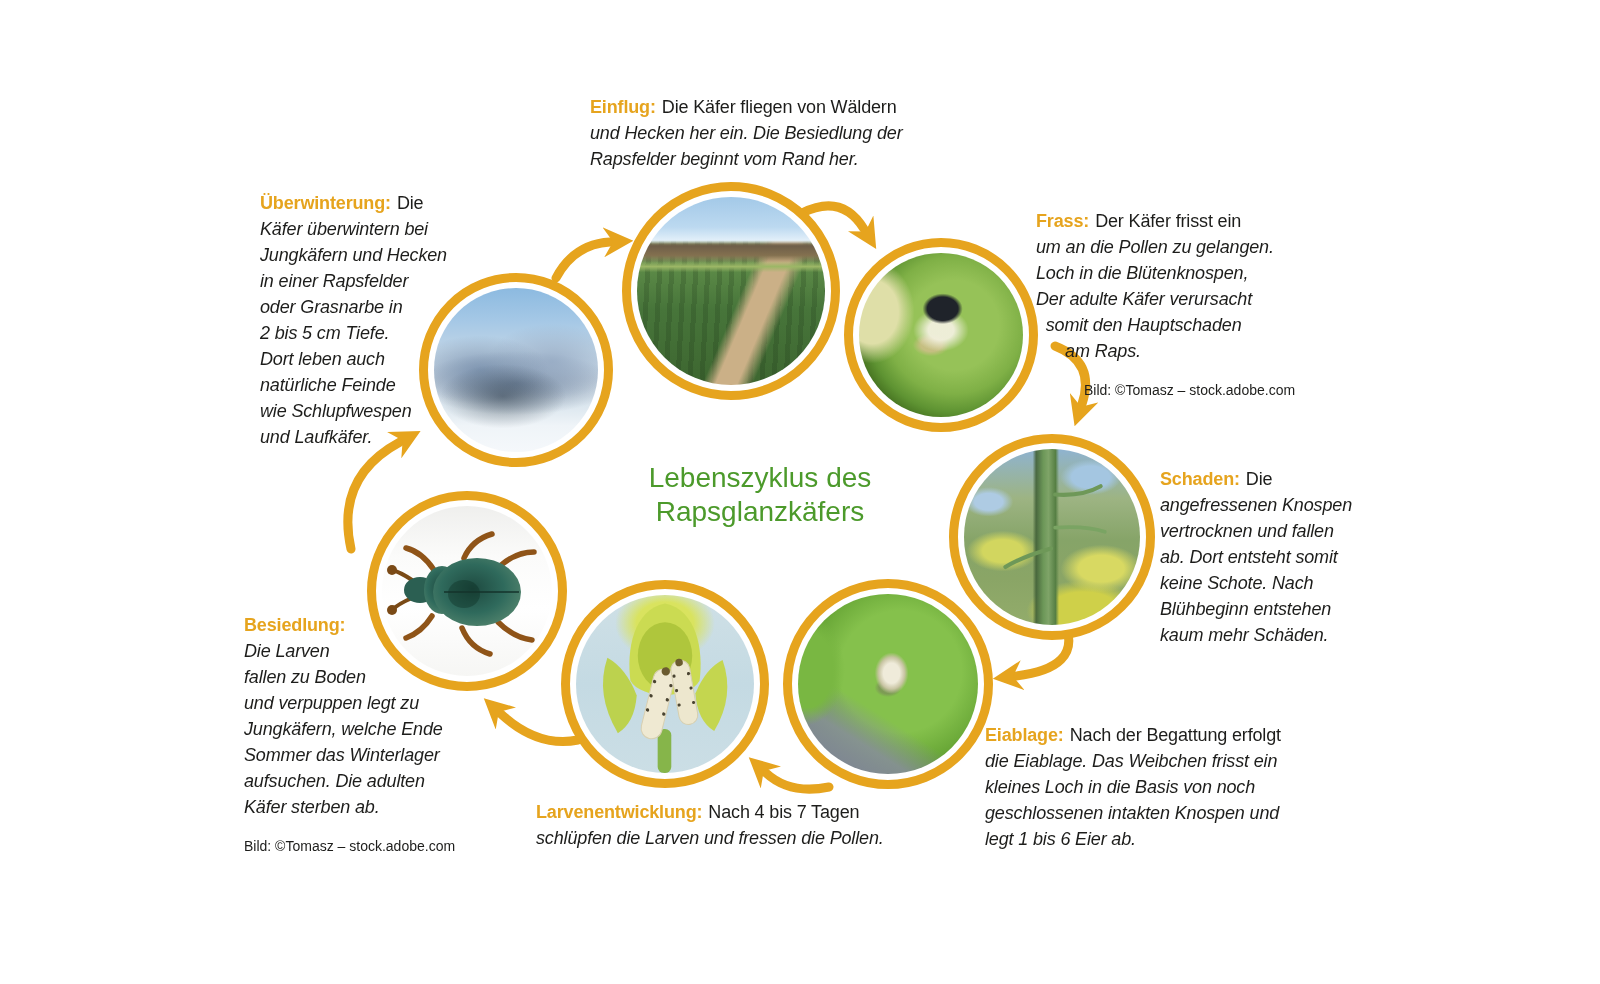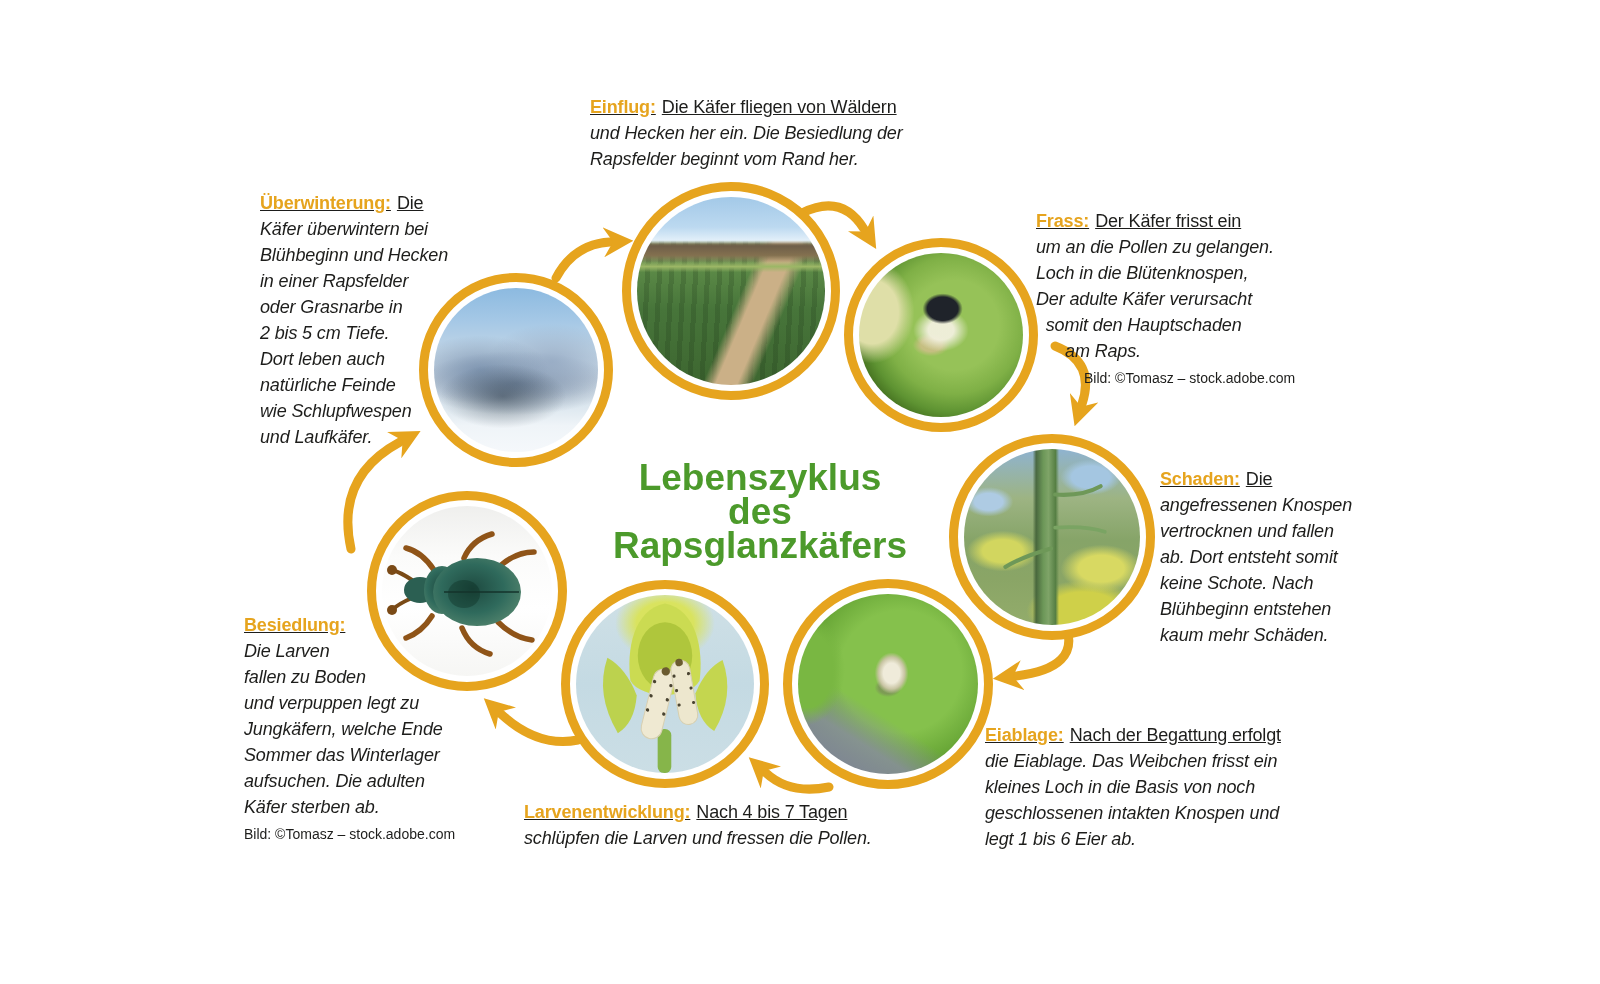--- a/index.html
+++ b/index.html
@@ -1,25 +1,25 @@
 <!DOCTYPE html>
 <html style="--accent: #E6A41E; --green: #4C9A2B; --ink: #1D1D1B;"><head>
 <meta charset="utf-8">
 <style>
   html,body{margin:0;padding:0;background:#fff;}
   .canvas{position:relative;width:1600px;height:984px;background:#fff;overflow:hidden;
           font-family:"Liberation Sans",sans-serif;color:var(--ink,#1d1d1b);}
   
   .tb{position:absolute;font-size:18px;line-height:26px;letter-spacing:-0.15px;}
-  .tb .first{display:block;white-space:pre;text-decoration:underline;}
+  .tb .first{display:block;white-space:pre;}
   .tb .ln{display:block;white-space:pre;font-style:italic;}
   .hd{font-weight:bold;color:var(--accent,#e6a41e);margin-right:6px;}
-  .credit{font-size:14px;line-height:20px;margin-top:4px;letter-spacing:0;}
+  .credit{font-size:14px;line-height:20px;margin-top:16px;letter-spacing:0;}
   .tb-frass .credit{padding-left:48px;}
-  .title{position:absolute;font-weight:bold;font-size:37px;line-height:34px;
+  .title{position:absolute;font-weight:normal;font-size:28px;line-height:34px;
          text-align:center;color:var(--green,#4c9a2b);}
   .title .ln{display:block;}
   
   .pc{position:absolute;box-sizing:border-box;border:9px solid var(--accent,#e6a41e);
       border-radius:50%;background:#fff;padding:6px;}
   .ph{width:100%;height:100%;border-radius:50%;overflow:hidden;position:relative;}
   .ph svg{position:absolute;inset:0;width:100%;height:100%;}
   
   .ph-winter{background:
     radial-gradient(ellipse 55% 28% at 42% 66%, rgba(47,61,74,.55) 0%, rgba(47,61,74,0) 70%),
@@ -169,21 +169,21 @@
 
   <div class="title" style="left:610px;top:461px;width:300px">
     <span class="ln">Lebenszyklus des</span>
     <span class="ln">Rapsglanzkäfers</span>
   </div>
 
   <div class="tb" style="left:260px;top:190px;width:235px">
     <div class="first"><span class="hd">Überwinterung:</span><span>Die</span></div>
     <div class="lines">
         <span class="ln">Käfer überwintern bei</span>
-        <span class="ln">Blühbeginn und Hecken</span>
+        <span class="ln">Jungkäfern und Hecken</span>
         <span class="ln">in einer Rapsfelder</span>
         <span class="ln">oder Grasnarbe in</span>
         <span class="ln">2 bis 5 cm Tiefe.</span>
         <span class="ln">Dort leben auch</span>
         <span class="ln">natürliche Feinde</span>
         <span class="ln">wie Schlupfwespen</span>
         <span class="ln">und Laufkäfer.</span>
       </div>
   </div>
 
@@ -222,21 +222,21 @@
   <div class="tb" style="left:985px;top:722px;width:330px">
     <div class="first"><span class="hd">Eiablage:</span><span>Nach der Begattung erfolgt</span></div>
     <div class="lines">
         <span class="ln">die Eiablage. Das Weibchen frisst ein</span>
         <span class="ln">kleines Loch in die Basis von noch</span>
         <span class="ln">geschlossenen intakten Knospen und</span>
         <span class="ln">legt 1 bis 6 Eier ab.</span>
       </div>
   </div>
 
-  <div class="tb" style="left:524px;top:799px;width:380px">
+  <div class="tb" style="left:536px;top:799px;width:380px">
     <div class="first"><span class="hd">Larvenentwicklung:</span><span>Nach 4 bis 7 Tagen</span></div>
     <div class="lines">
         <span class="ln">schlüpfen die Larven und fressen die Pollen.</span>
       </div>
   </div>
 
   <div class="tb" style="left:244px;top:612px;width:240px">
     <div class="first"><span class="hd">Besiedlung:</span><span></span></div>
     <div class="lines">
         <span class="ln">Die Larven</span>

